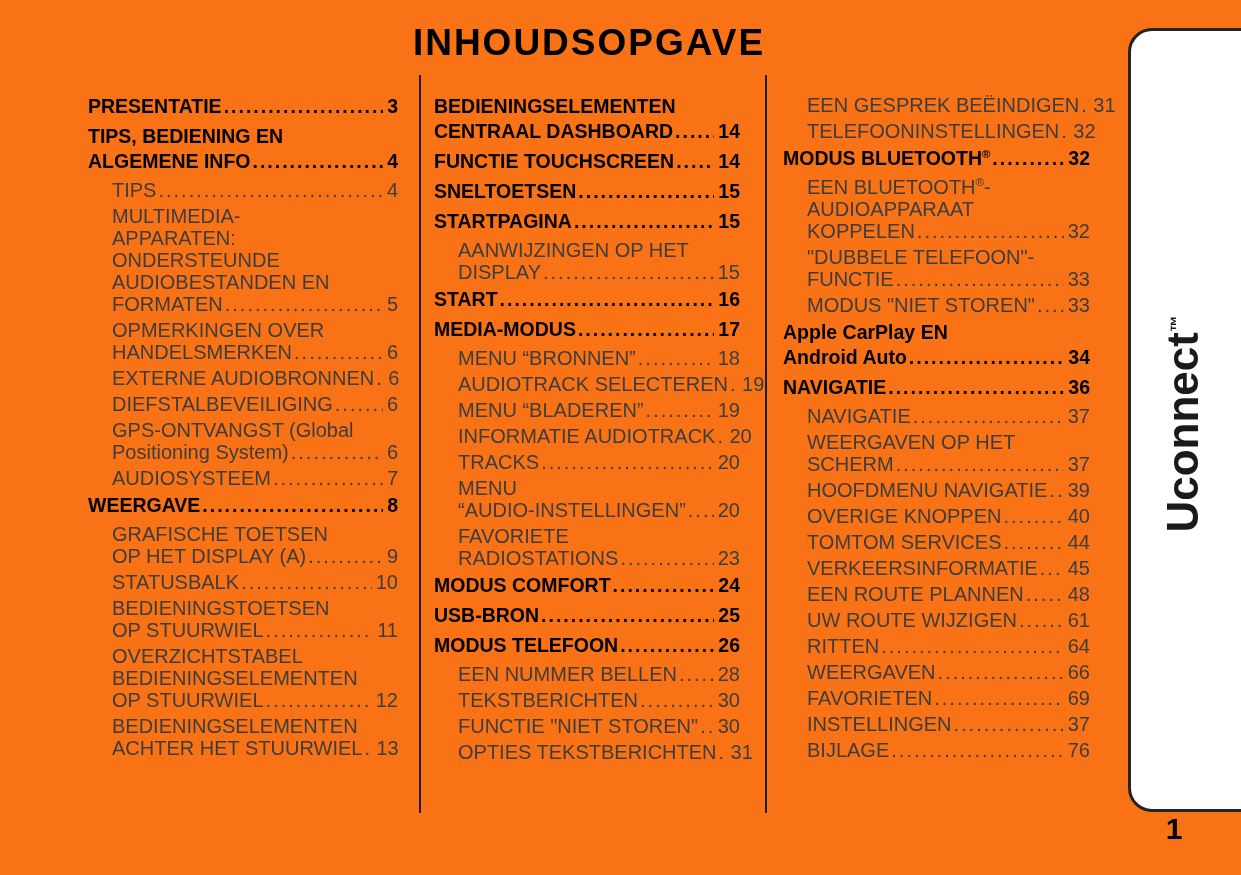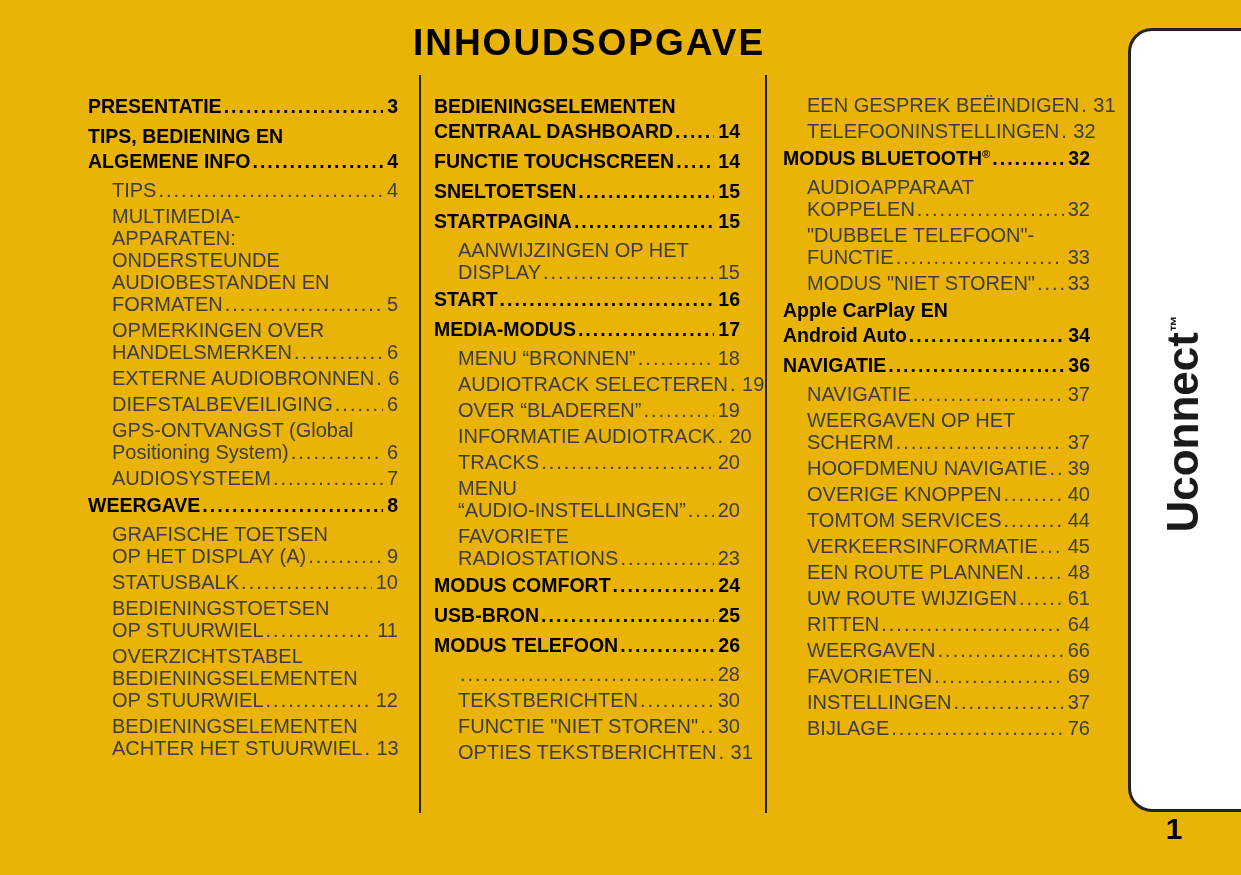--- a/index.html
+++ b/index.html
@@ -4,21 +4,21 @@
 <style>
   html, body { margin: 0; padding: 0; }
   body {
     font-family: "Liberation Sans", sans-serif;
     background: #ffffff;
   }
   .page {
     position: relative;
     width: 1241px;
     height: 875px;
-    background: #eab308;
+    background: #f97316;
     overflow: hidden;
   }
 
   
   .doc-title {
     position: absolute;
     left: 88px;
     top: 22px;
     width: 1002px;
     text-align: center;
@@ -308,21 +308,21 @@
       </div>
       <div class="entry sub">
         <div class="entry-last">
           <span class="entry-text">AUDIOTRACK SELECTEREN</span>
           <span class="leader"></span>
           <span class="pagenum">19</span>
         </div>
       </div>
       <div class="entry sub">
         <div class="entry-last">
-          <span class="entry-text">OVER “BLADEREN”</span>
+          <span class="entry-text">MENU “BLADEREN”</span>
           <span class="leader"></span>
           <span class="pagenum">19</span>
         </div>
       </div>
       <div class="entry sub">
         <div class="entry-last">
           <span class="entry-text">INFORMATIE AUDIOTRACK</span>
           <span class="leader"></span>
           <span class="pagenum">20</span>
         </div>
@@ -366,20 +366,21 @@
       </div>
       <div class="entry heading">
         <div class="entry-last">
           <span class="entry-text">MODUS TELEFOON</span>
           <span class="leader"></span>
           <span class="pagenum">26</span>
         </div>
       </div>
       <div class="entry sub">
         <div class="entry-last">
+          <span class="entry-text">EEN NUMMER BELLEN</span>
           <span class="leader"></span>
           <span class="pagenum">28</span>
         </div>
       </div>
       <div class="entry sub">
         <div class="entry-last">
           <span class="entry-text">TEKSTBERICHTEN</span>
           <span class="leader"></span>
           <span class="pagenum">30</span>
         </div>
@@ -415,20 +416,21 @@
         </div>
       </div>
       <div class="entry heading">
         <div class="entry-last">
           <span class="entry-text">MODUS BLUETOOTH<sup>®</sup></span>
           <span class="leader"></span>
           <span class="pagenum">32</span>
         </div>
       </div>
       <div class="entry sub">
+        <div class="entry-line">EEN BLUETOOTH<sup>®</sup>-</div>
         <div class="entry-line">AUDIOAPPARAAT</div>
         <div class="entry-last">
           <span class="entry-text">KOPPELEN</span>
           <span class="leader"></span>
           <span class="pagenum">32</span>
         </div>
       </div>
       <div class="entry sub">
         <div class="entry-line">"DUBBELE TELEFOON"-</div>
         <div class="entry-last">

